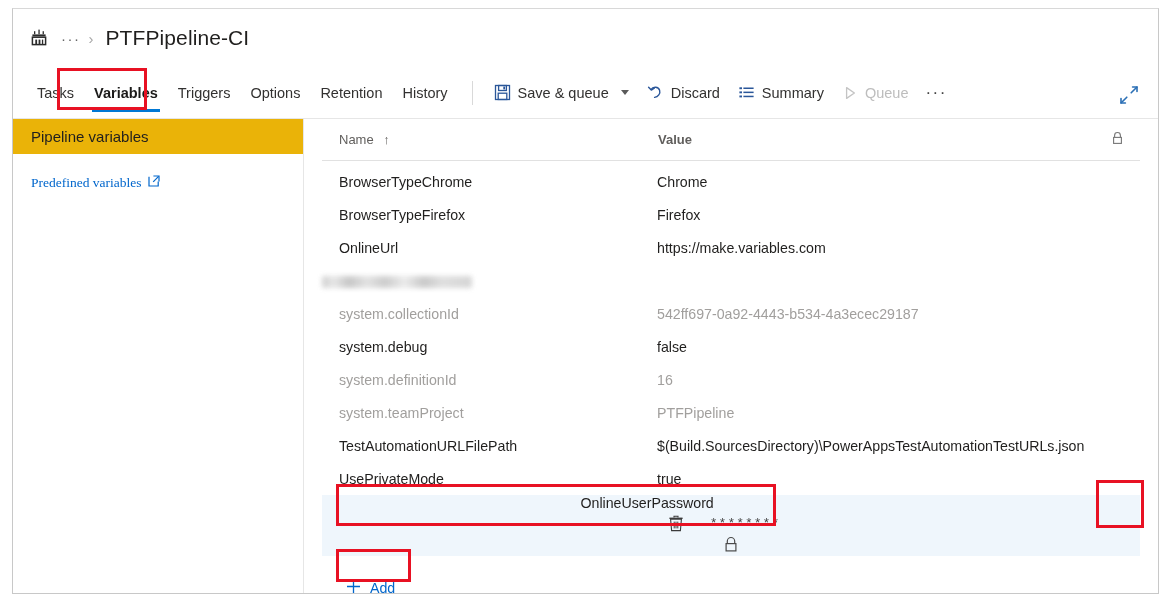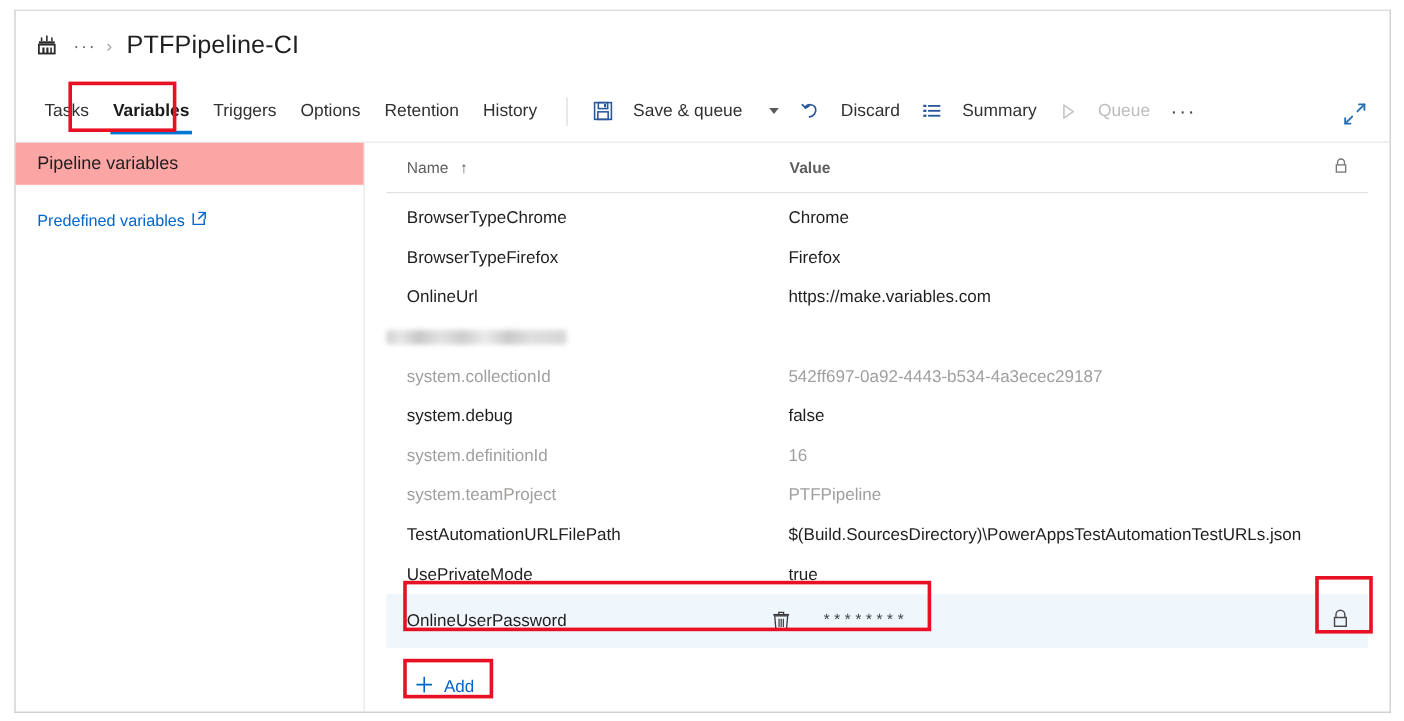--- a/index.html
+++ b/index.html
@@ -99,21 +99,21 @@
   .tb-divider {
     width: 1px;
     height: 24px;
     background: #d9d9d9;
     margin: 0 12px 0 14px;
     flex: none;
   }
   .tbtn {
     display: flex;
     align-items: center;
-    gap: 17px;
+    gap: 7px;
     font-size: 14.5px;
     color: #323130;
     padding: 0 9px;
     height: 34px;
     cursor: pointer;
     white-space: nowrap;
   }
   .tbtn.disabled { color: #bdbdbd; cursor: default; }
   .tbtn .glyph { display: flex; align-items: center; }
   .chev {
@@ -152,30 +152,31 @@
   }
   .side-item {
     height: 35px;
     display: flex;
     align-items: center;
     padding-left: 18px;
     font-size: 15px;
     color: #201f1e;
     cursor: pointer;
   }
-  .side-item.selected { background: #fca5a5; }
+  .side-item.selected { background: #eab308; }
   .side-link {
     height: 30px;
     display: flex;
     align-items: center;
     gap: 6px;
     padding-left: 18px;
     font-size: 13.5px;
     color: #0066cc;
     cursor: pointer;
+    font-family: Liberation Serif, serif;
   }
   .side-spacer { height: 14px; }
   
   .main {
     flex: 1;
     position: relative;
     overflow: hidden;
   }
   .grid {
     position: relative;
@@ -423,21 +424,21 @@
             <div class="cval">$(Build.SourcesDirectory)\PowerAppsTestAutomationTestURLs.json</div>
             <div class="clock"></div>
           </div>
 
           <div class="grow">
             <div class="cname">UsePrivateMode</div>
             <div class="cval">true</div>
             <div class="clock"></div>
           </div>
 
-          <div class="grow selected" style="height:45px;">
+          <div class="grow selected" style="height:61px;flex-direction:column;">
             <div class="cname" style="position:relative;">OnlineUserPassword</div>
             <div class="cval" style="display:flex;align-items:center;gap:26px;margin-left:-14px;">
               <span class="trash">
                 <svg width="16" height="17" viewBox="0 0 16 17">
                   <path d="M2.6 4.2 H13.4 L12.4 15.6 H3.6 Z" fill="none" stroke="#3b3b3b" stroke-width="1.1"></path>
                   <rect x="1.4" y="2.6" width="13.2" height="1.4" fill="#3b3b3b"></rect>
                   <path d="M6 2.6 V1.3 H10 V2.6" fill="none" stroke="#3b3b3b" stroke-width="1.1"></path>
                   <path d="M6.2 6.6 V13.4 M8 6.6 V13.4 M9.8 6.6 V13.4" stroke="#3b3b3b" stroke-width="1"></path>
                 </svg>
               </span>

